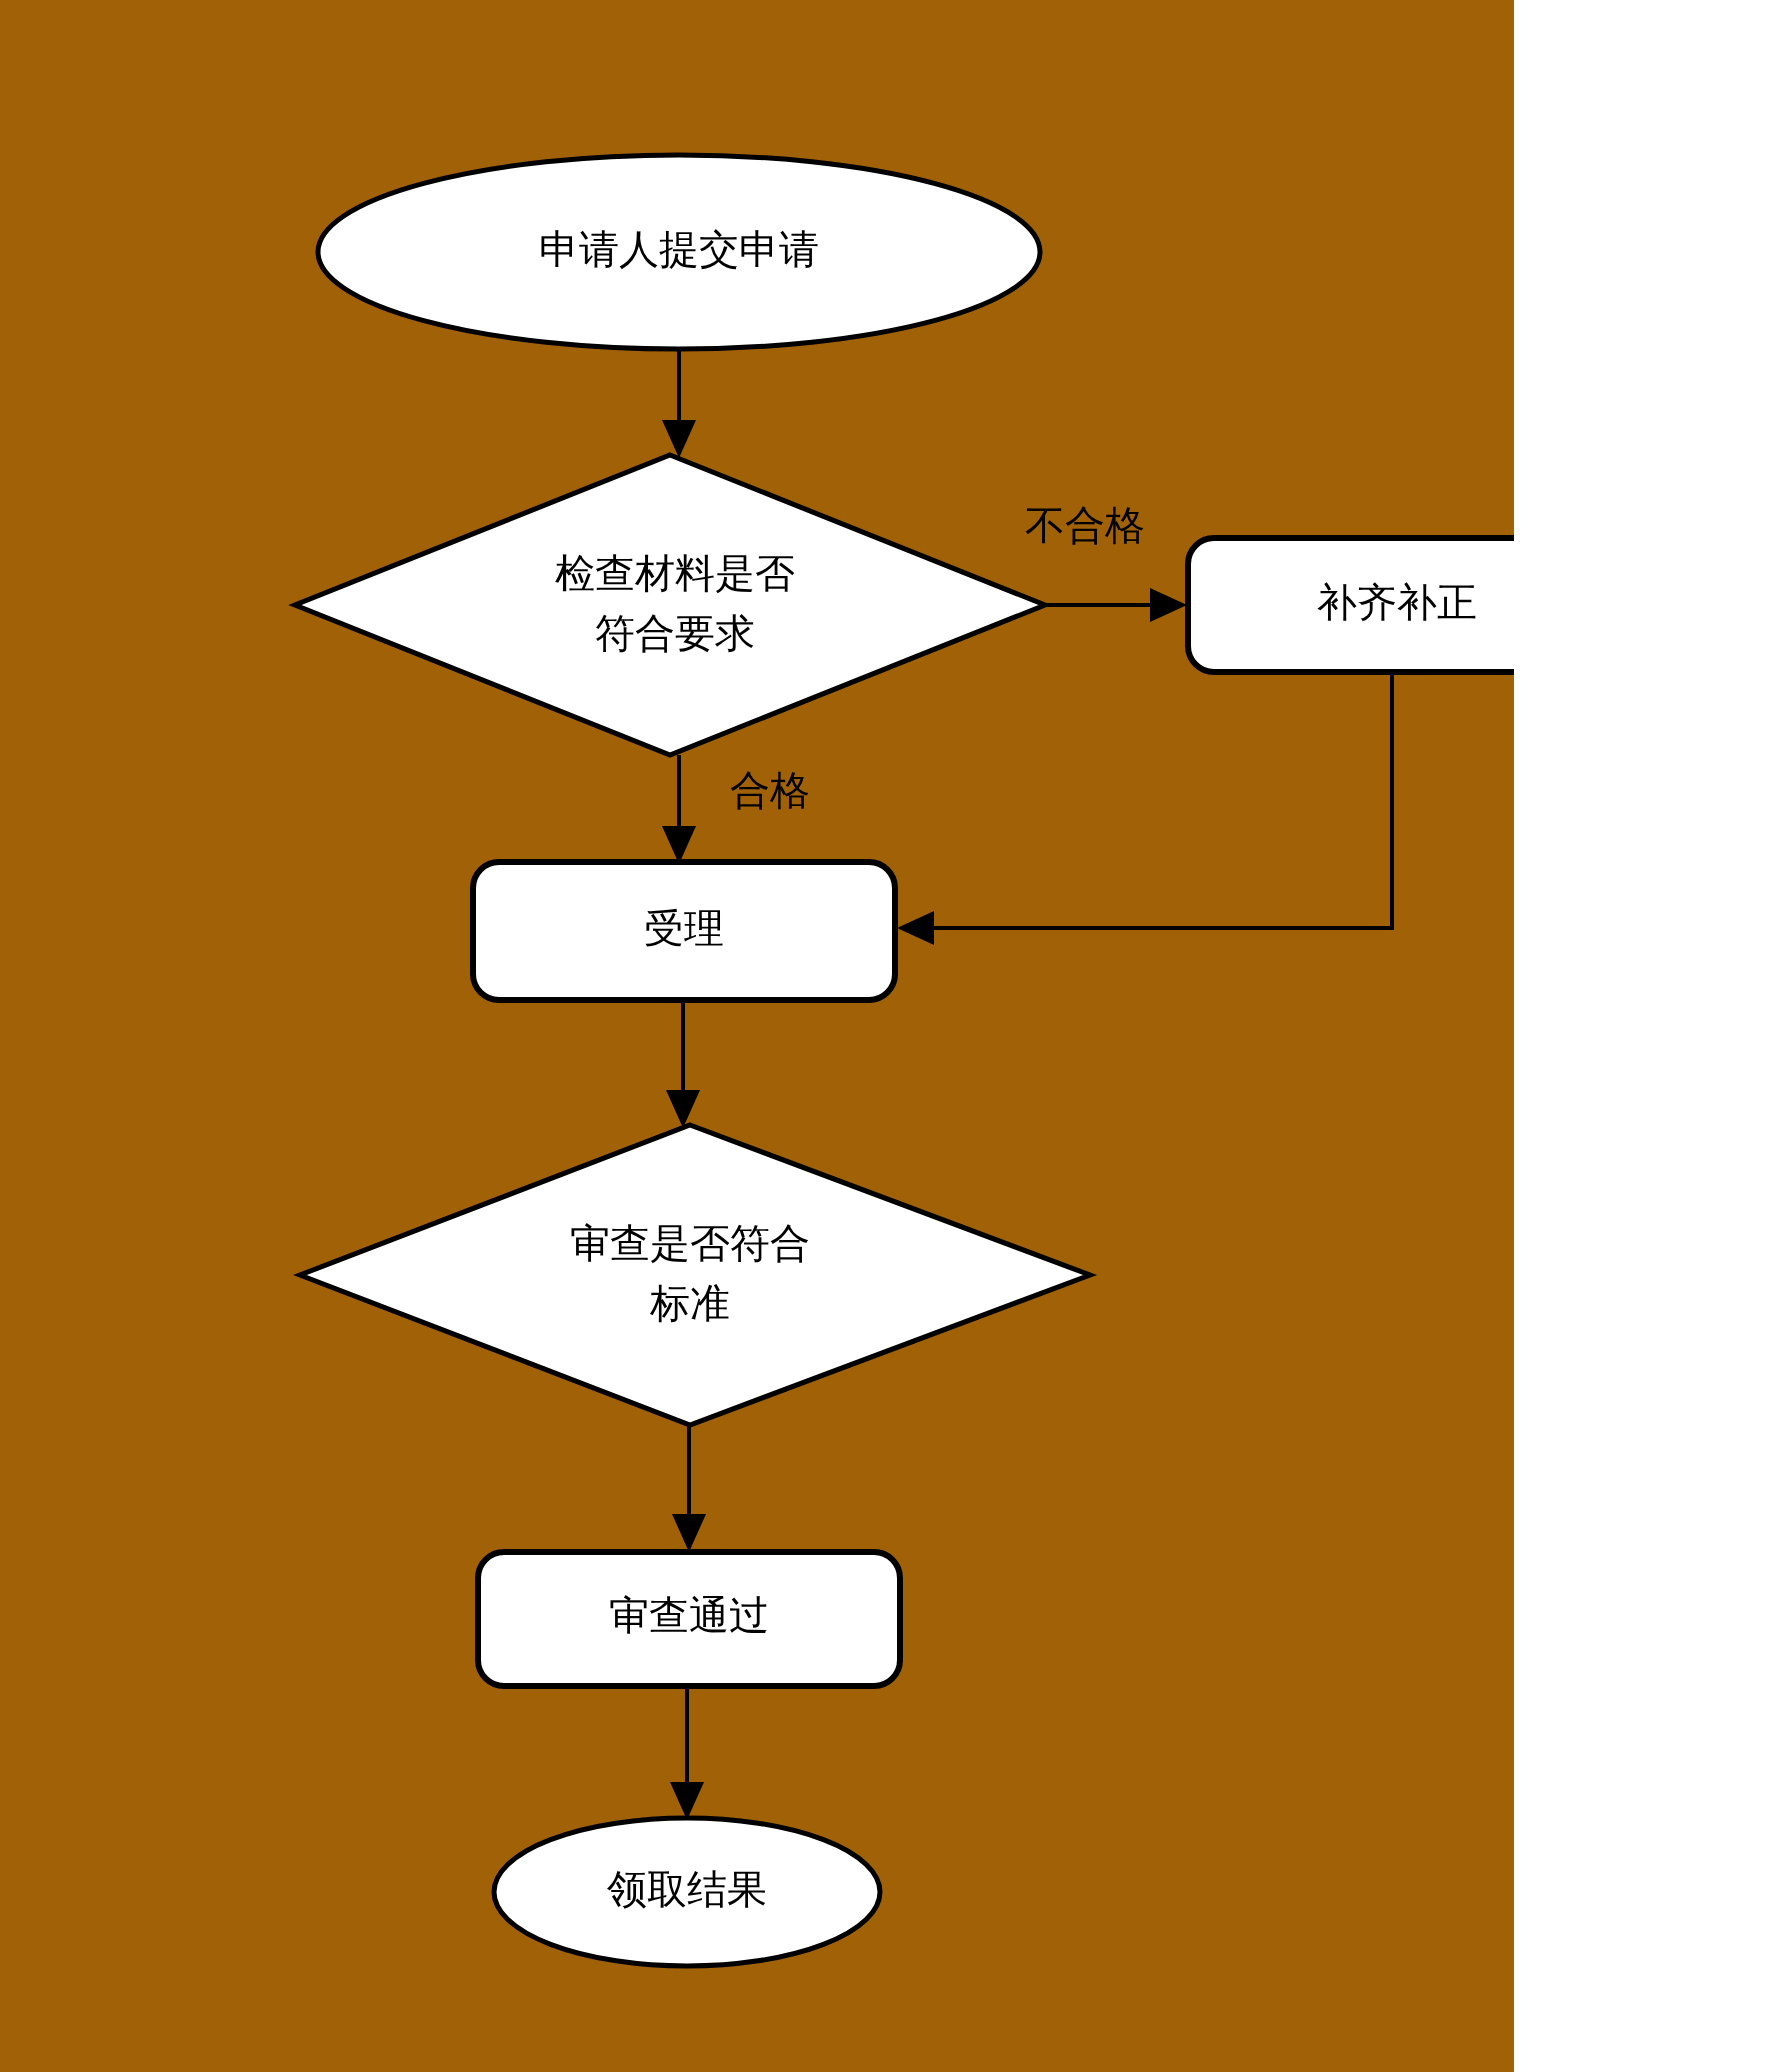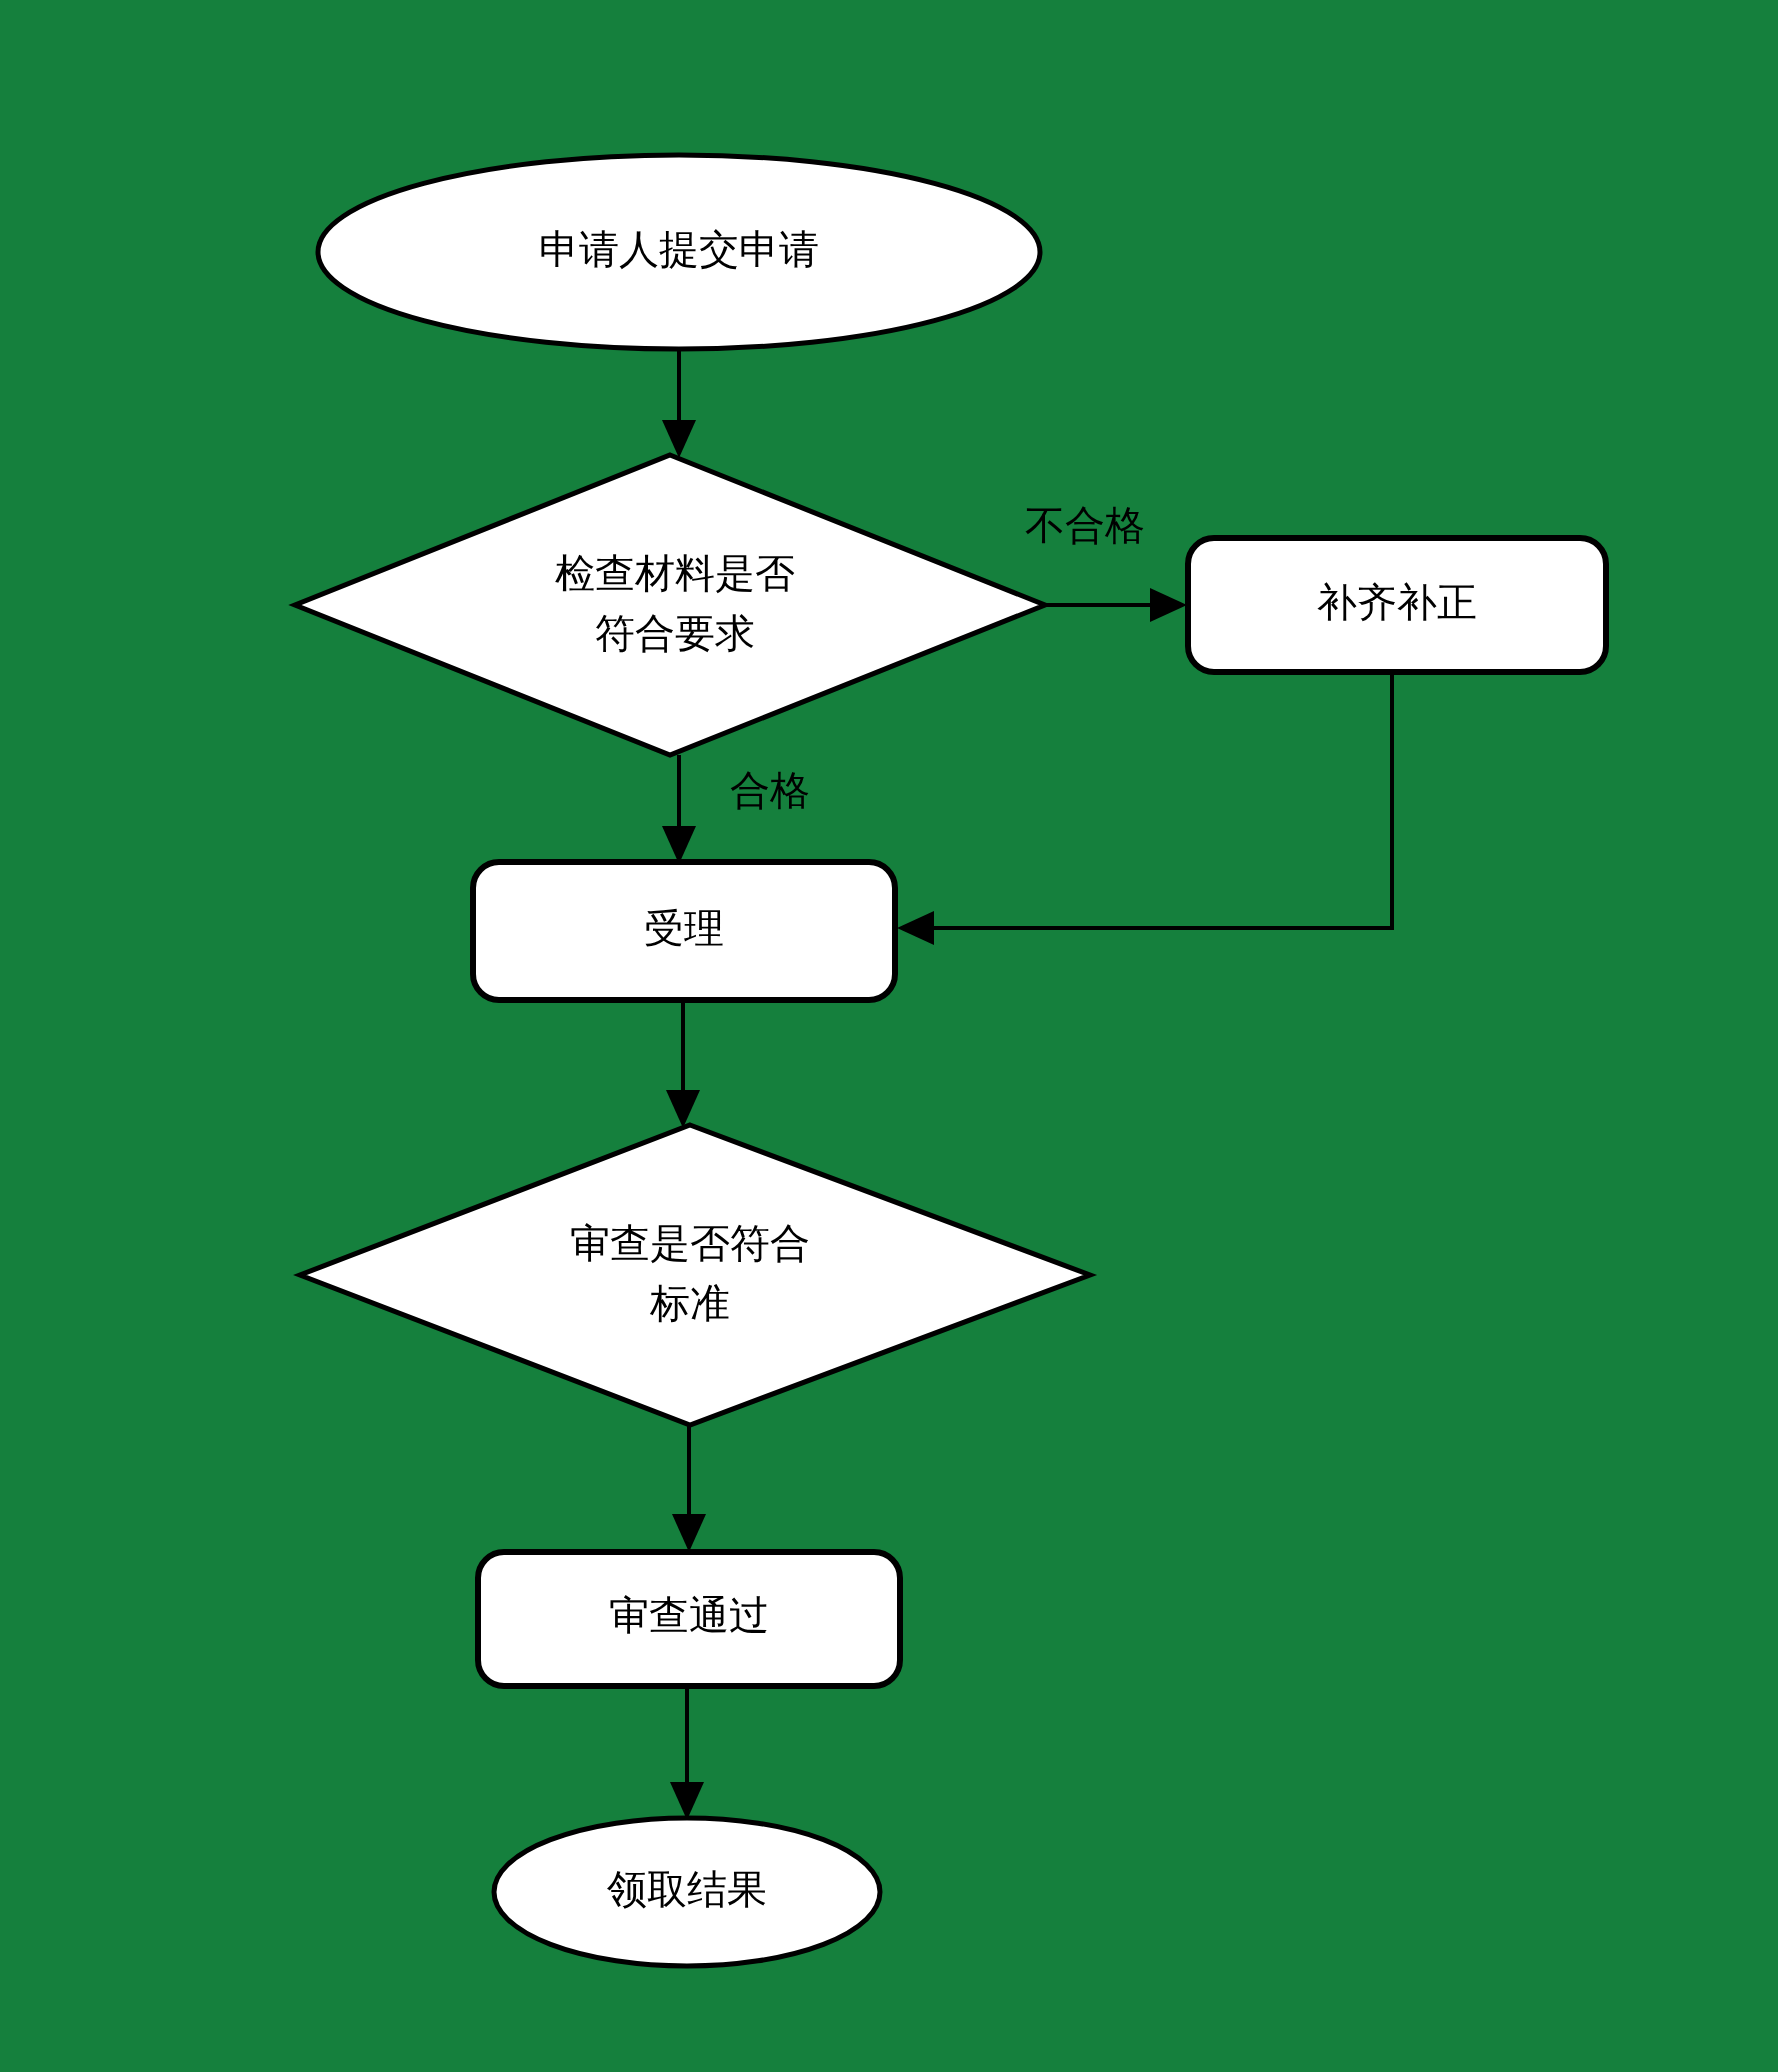--- a/index.html
+++ b/index.html
@@ -6,23 +6,23 @@
   html, body {
     margin: 0;
     padding: 0;
     background: #ffffff;
   }
   body {
     font-family: "Liberation Serif", "DejaVu Serif", serif;
   }
   #canvas {
     position: relative;
-    width: 1778px;
+    width: 1514px;
     height: 2072px;
-    background: #15803d;
+    background: #a16207;
     overflow: hidden;
   }
   #flow-svg {
     position: absolute;
     top: 0;
     left: 0;
     width: 1778px;
     height: 2072px;
   }
   .node-shape {

